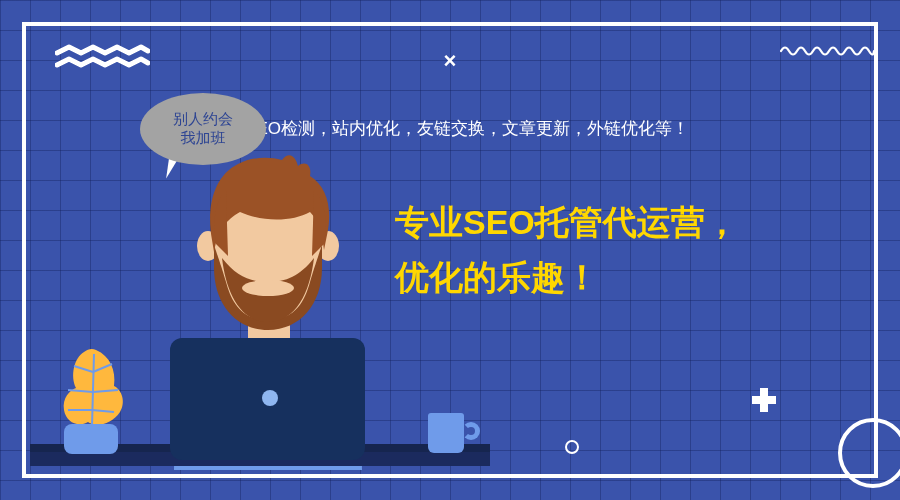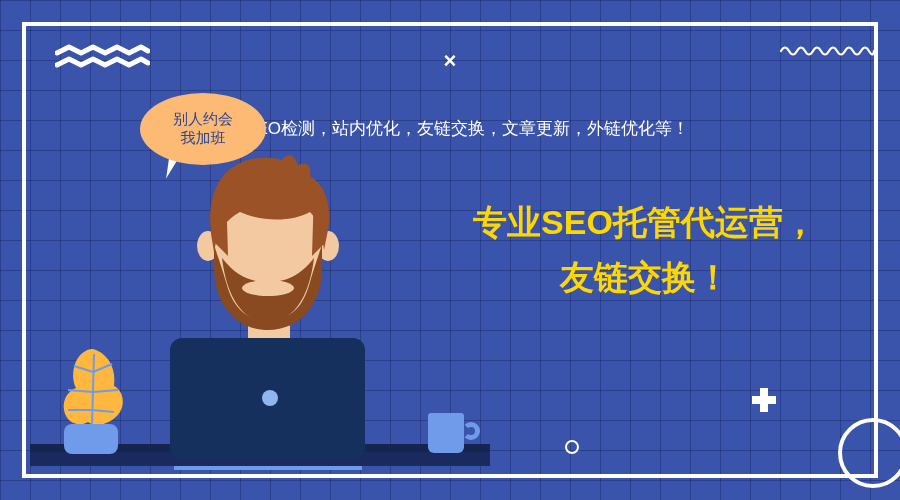--- a/index.html
+++ b/index.html
@@ -59,27 +59,26 @@
     color:#ffffff;font-size:46px;font-weight:bold;line-height:1.05;
     letter-spacing:1px;white-space:nowrap;
   }
   .sub-title{
     position:absolute;left:0;top:118px;width:900px;text-align:center;
     color:#ffffff;font-size:17px;line-height:1.3;white-space:nowrap;
   }
   .headline{
     position:absolute;left:395px;top:195px;width:500px;
     color:#ffd700;font-size:34px;font-weight:bold;line-height:1.62;
-    text-align:center;
   }
   .headline div{white-space:nowrap;}
   
   .bubble{
     position:absolute;left:140px;top:93px;width:126px;height:72px;
-    background:#fdba74;border-radius:50%/50%;
+    background:#a3a3a3;border-radius:50%/50%;
     display:flex;flex-direction:column;align-items:center;justify-content:center;
     color:#2e4593;font-size:15px;line-height:1.25;font-weight:500;
     z-index:6;
   }
   .bubble-tail{
     position:absolute;left:168px;top:152px;width:0;height:0;
     border-left:12px solid #ffffff;
     border-bottom:28px solid transparent;
     border-right:6px solid transparent;
     z-index:5;
@@ -144,21 +143,21 @@
   <div class="circle-corner"></div>
 
   <div class="title-row">
     <span class="x-mark">×</span>
   </div>
 
   <div class="sub-title">含：SEO检测，站内优化，友链交换，文章更新，外链优化等！</div>
 
   <div class="headline">
     <div>专业SEO托管代运营，</div>
-    <div>友链交换！</div>
+    <div>优化的乐趣！</div>
   </div>
 
   <div class="bubble-tail"></div>
   <div class="bubble">
     <div>别人约会</div>
     <div>我加班</div>
   </div>
 
   <svg class="person" viewBox="0 0 900 500">
 

